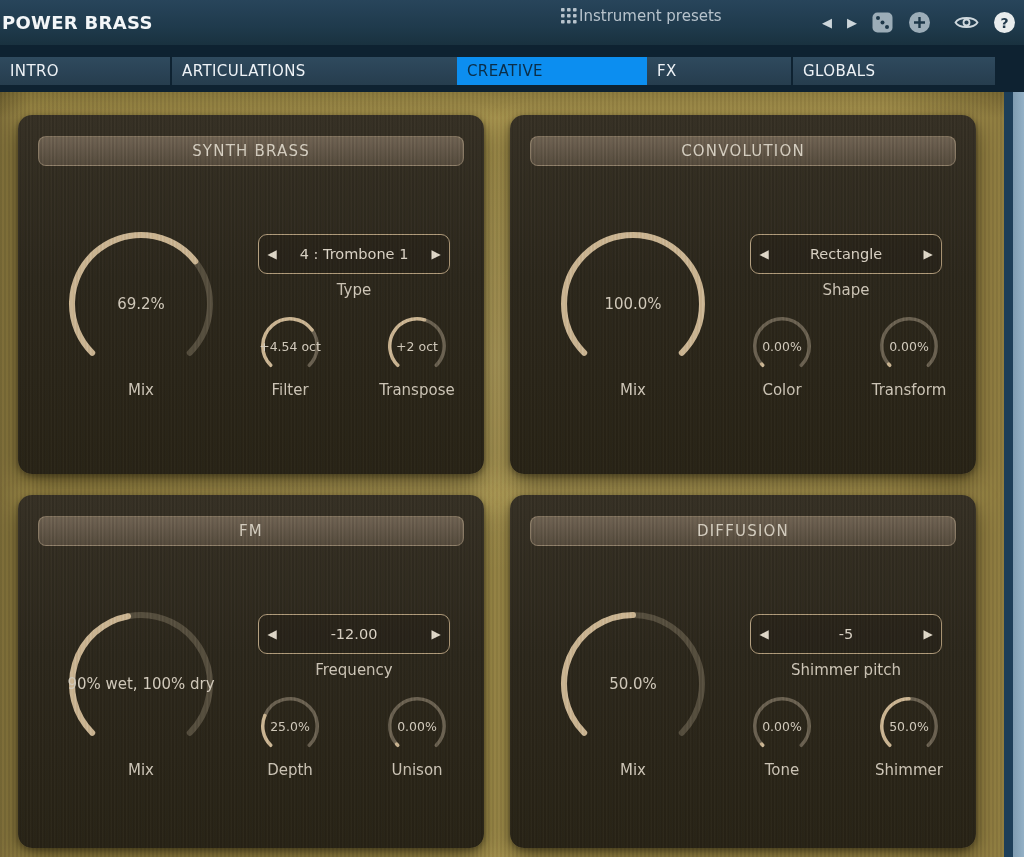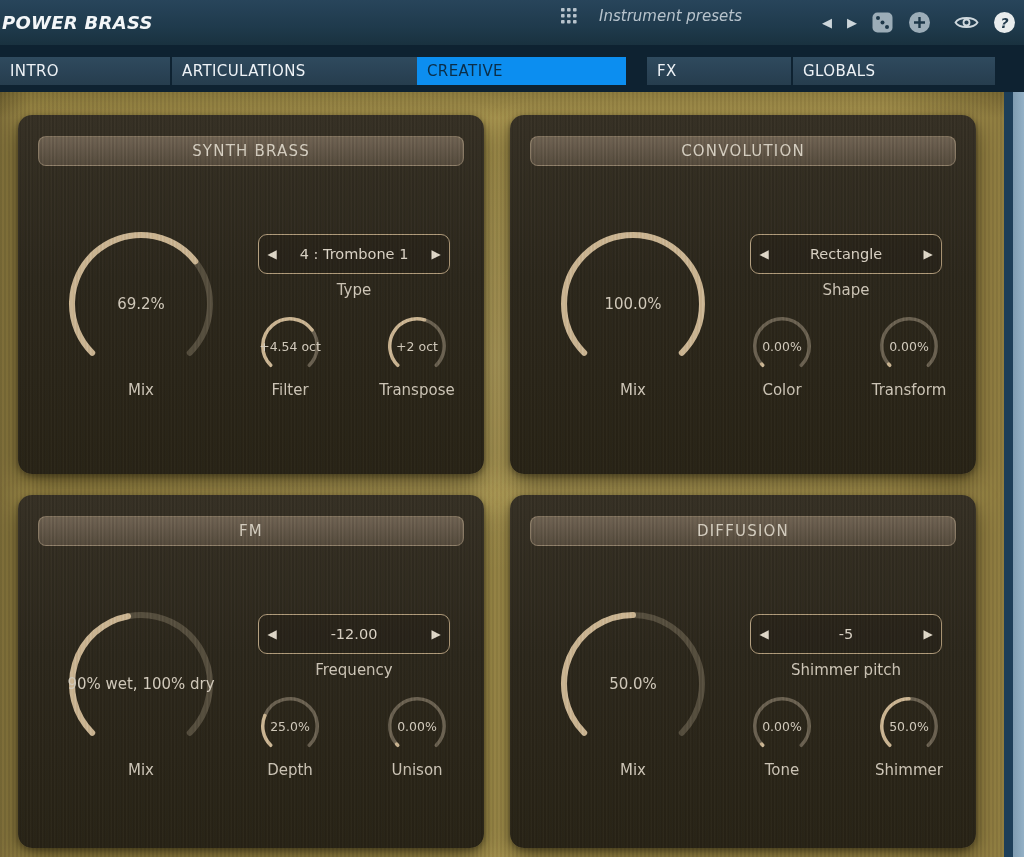--- a/index.html
+++ b/index.html
@@ -3,36 +3,36 @@
 <meta charset="utf-8">
 <style>
   html,body{margin:0;padding:0;}
   body{
     width:1024px;height:857px;position:relative;overflow:hidden;
     font-family:"DejaVu Sans","Liberation Sans",sans-serif;
     background:#0d202e;
   }
   
   .topbar{position:absolute;top:0;left:0;width:1024px;height:45px;
-    background:linear-gradient(180deg,#28455b 0%,#1f3a4c 60%,#19313f 100%);font-style:italic;}
+    background:linear-gradient(180deg,#28455b 0%,#1f3a4c 60%,#19313f 100%);}
   .app-title{position:absolute;left:2px;top:0;height:45px;line-height:45px;
     font-size:18px;font-weight:bold;color:#f3f6f8;letter-spacing:.3px;white-space:nowrap;}
-  .preset-group{position:absolute;left:561px;top:0;height:31px;display:flex;align-items:center;gap:22px;
+  .preset-group{position:absolute;left:561px;top:0;height:31px;display:flex;align-items:center;gap:2px;
     color:#b7c3cc;font-size:15px;cursor:default;}
   .topbar-icons{position:absolute;right:9px;top:0;height:45px;display:flex;align-items:center;gap:15px;}
   .nav-arrow{color:#cdd6db;font-size:13px;line-height:45px;}
   .help-button{width:21px;height:21px;border-radius:50%;background:#e8eced;color:#20394b;
     font-weight:bold;font-size:14px;display:flex;align-items:center;justify-content:center;}
   .eye-wrap{display:flex;align-items:center;margin-left:8px;}
   
   .tabzone{position:absolute;top:45px;left:0;width:1024px;height:47px;background:#0e2231;}
   .tab{position:absolute;top:12px;height:28px;line-height:28px;padding-left:10px;box-sizing:border-box;
     font-size:15px;font-weight:400;color:#eef2f6;letter-spacing:.4px;
     background:linear-gradient(180deg,#2f4a5e 0%,#263d4e 100%);cursor:default;}
-  .t0{left:0;width:170px}.t1{left:172px;width:302px}.t2{left:417px;width:209px}
+  .t0{left:0;width:170px}.t1{left:172px;width:302px}.t2{left:457px;width:209px}
   .t3{left:647px;width:144px}.t4{left:793px;width:202px}
   .tab.active{background:#0c8ef0;color:#0b2e48;}
   
   .content{position:absolute;top:92px;left:0;width:1004px;height:765px;
     background:
       radial-gradient(ellipse 70% 40% at 50% 35%, rgba(255,240,190,.14), rgba(0,0,0,0) 70%),
       linear-gradient(180deg, rgba(55,45,15,.28) 0px, rgba(0,0,0,0) 26px),
       linear-gradient(90deg,#7d6d39 0%,#9d8a47 3%,#a6934e 45%,#ab9750 88%,#8c7a3f 100%);
   }
   .content::after{content:"";position:absolute;inset:0;pointer-events:none;

